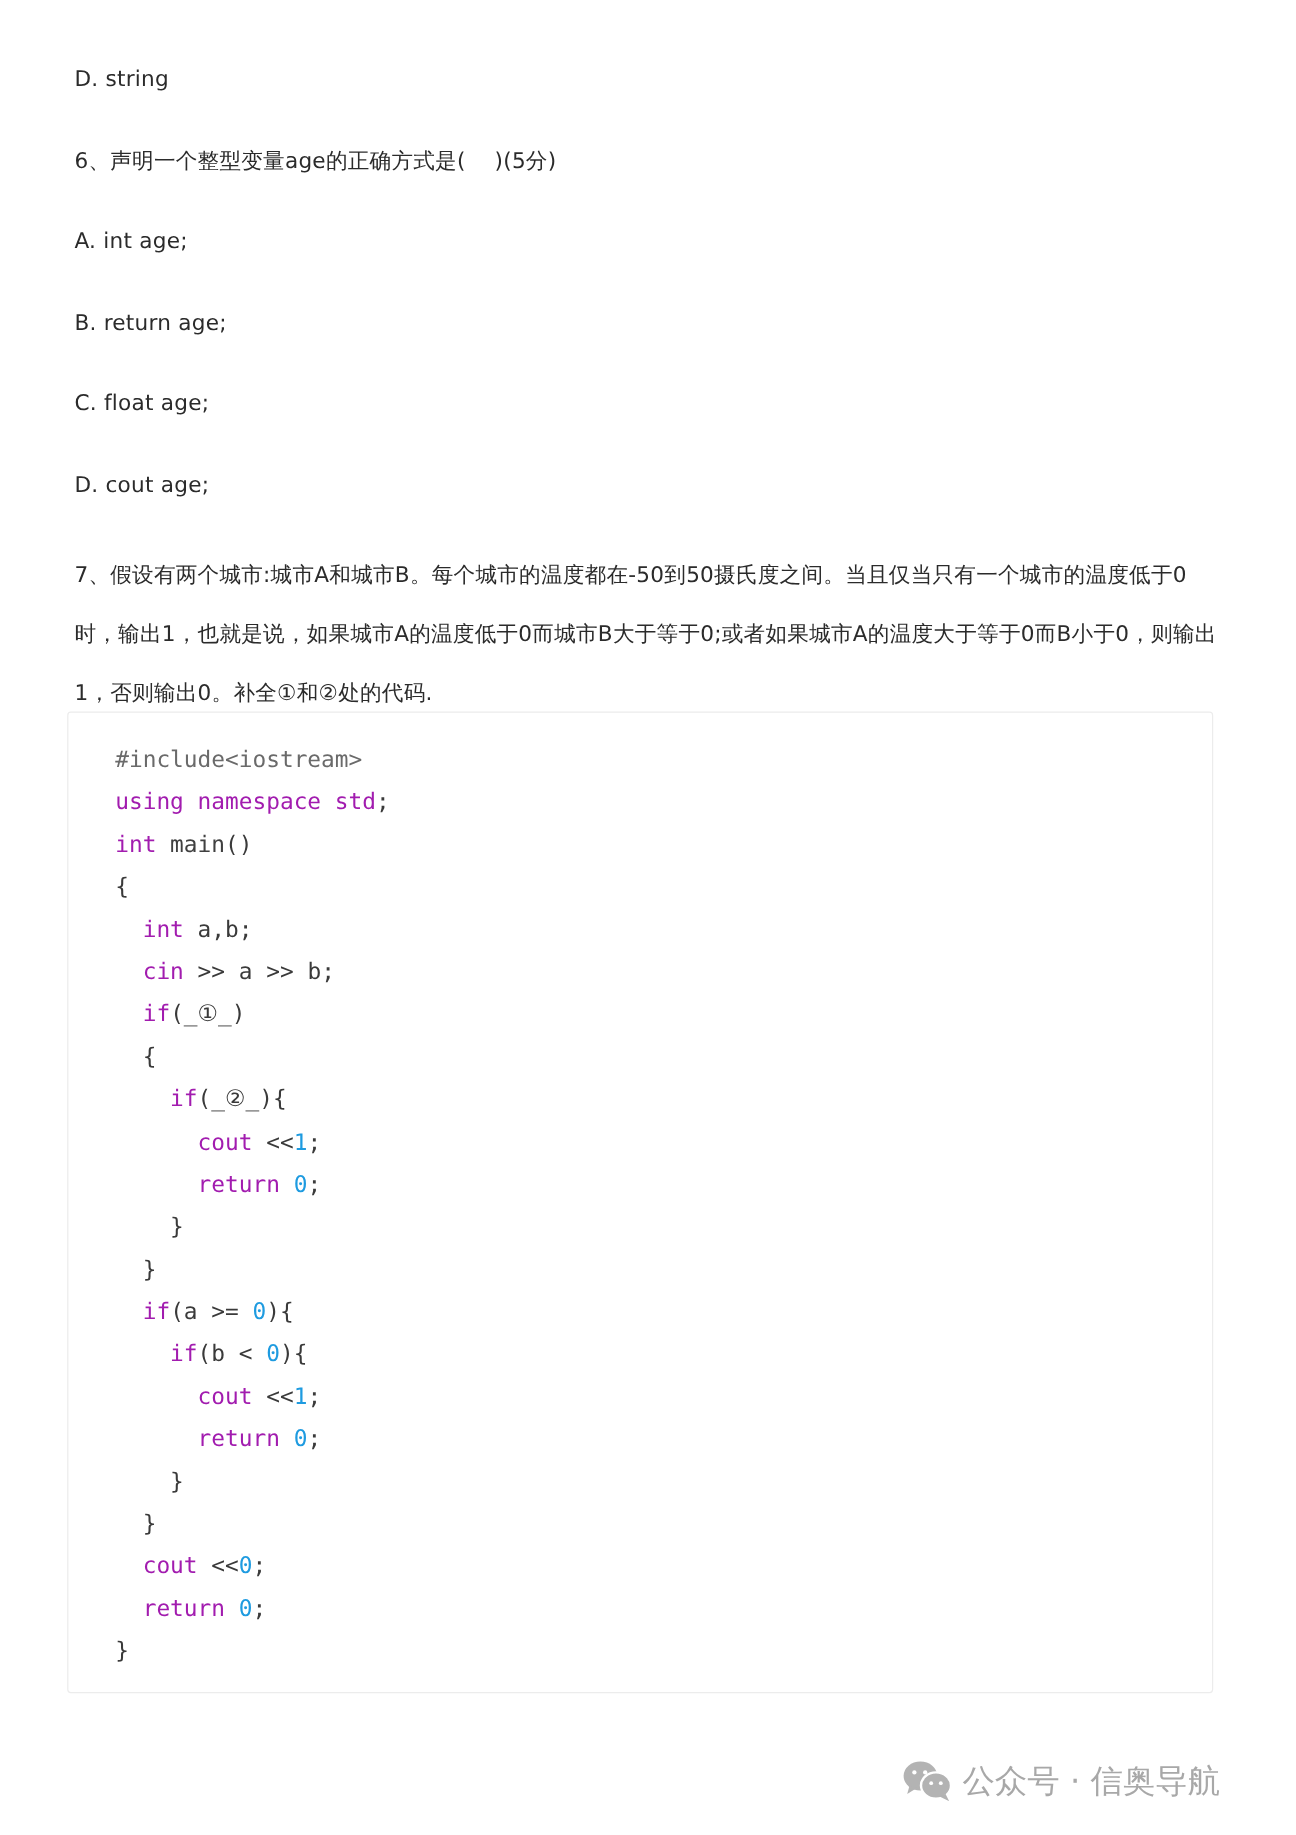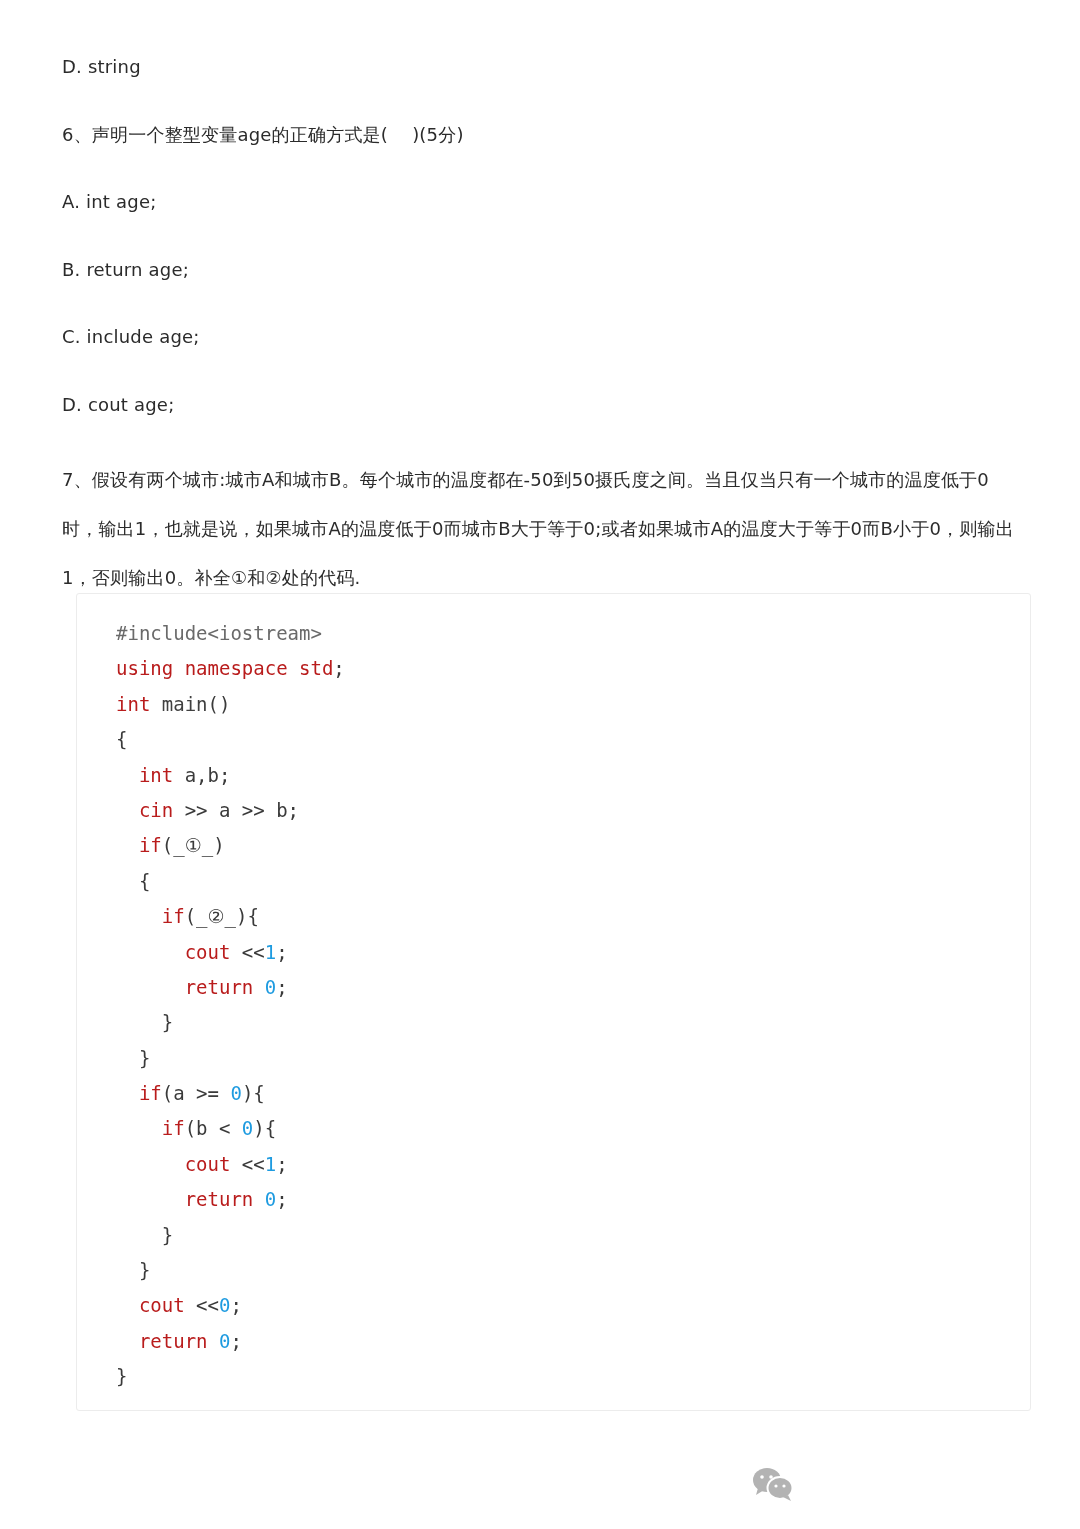--- a/index.html
+++ b/index.html
@@ -8,65 +8,66 @@
     font-family: "DejaVu Sans", "Liberation Sans", sans-serif;
     color: #333333;
   }
   .para {
     position: absolute; left: 62px; margin: 0;
     font-size: 18px; line-height: 34px; color: #2b2b2b;
     letter-spacing: 0.2px;
   }
   .q7 { width: 960px; line-height: 49px; }
   .codebox {
-    position: absolute; left: 76px; top: 593px;
+    position: absolute; left: 56px; top: 593px;
     width: 955px; height: 818px;
     border: 1px solid #ececec; border-radius: 3px;
     background: #ffffff; box-sizing: border-box;
   }
   .code {
     position: absolute; left: 39px; top: 22px;
     margin: 0; font-family: "DejaVu Sans Mono", "Liberation Mono", monospace;
     font-size: 19px; line-height: 35.4px; color: #333;
     white-space: pre;
   }
   .line { display: block; height: 35.4px; }
   .tok-meta { color: #6a6a6a; }
-  .tok-kw { color: #b91c1c; }
+  .tok-kw { color: #a21caf; }
   .tok-fn { color: #404040; }
   .tok-num { color: #1e9be0; }
   .tok-plain { color: #3a3a3a; }
   .footer {
     position: absolute; left: 752px; top: 1466px;
     display: flex; align-items: center; gap: 8px;
     font-size: 27px; color: #a8a8a8;
   }
   .wechat { width: 42px; height: 36px; }
 </style>
 </head>
 <body>
 
 <p class="para" style="top:50px">D. string</p>
 
 <p class="para" style="top:118px">6、声明一个整型变量age的正确方式是(　 )(5分)</p>
 <p class="para" style="top:185px">A. int age;</p>
 <p class="para" style="top:253px">B. return age;</p>
-<p class="para" style="top:320px">C. include age;</p>
+<p class="para" style="top:320px">C. float age;</p>
 <p class="para" style="top:388px">D. cout age;</p>
 
 <p class="para q7" style="top:455px">7、假设有两个城市:城市A和城市B。每个城市的温度都在-50到50摄氏度之间。当且仅当只有一个城市的温度低于0时，输出1，也就是说，如果城市A的温度低于0而城市B大于等于0;或者如果城市A的温度大于等于0而B小于0，则输出1，否则输出0。补全①和②处的代码.</p>
 
 <div class="codebox">
   <pre class="code" id="code-target"><span class="line"><span class="tok-meta">#include&lt;iostream&gt;</span></span><span class="line"><span class="tok-kw">using namespace std</span><span class="tok-plain">;</span></span><span class="line"><span class="tok-kw">int </span><span class="tok-fn">main</span><span class="tok-plain">()</span></span><span class="line"><span class="tok-plain">{</span></span><span class="line"><span class="tok-plain">  </span><span class="tok-kw">int</span><span class="tok-plain"> a,b;</span></span><span class="line"><span class="tok-plain">  </span><span class="tok-kw">cin</span><span class="tok-plain"> &gt;&gt; a &gt;&gt; b;</span></span><span class="line"><span class="tok-plain">  </span><span class="tok-kw">if</span><span class="tok-plain">(_①_)</span></span><span class="line"><span class="tok-plain">  {</span></span><span class="line"><span class="tok-plain">    </span><span class="tok-kw">if</span><span class="tok-plain">(_②_){</span></span><span class="line"><span class="tok-plain">      </span><span class="tok-kw">cout</span><span class="tok-plain"> &lt;&lt;</span><span class="tok-num">1</span><span class="tok-plain">;</span></span><span class="line"><span class="tok-plain">      </span><span class="tok-kw">return</span><span class="tok-plain"> </span><span class="tok-num">0</span><span class="tok-plain">;</span></span><span class="line"><span class="tok-plain">    }</span></span><span class="line"><span class="tok-plain">  }</span></span><span class="line"><span class="tok-plain">  </span><span class="tok-kw">if</span><span class="tok-plain">(a &gt;= </span><span class="tok-num">0</span><span class="tok-plain">){</span></span><span class="line"><span class="tok-plain">    </span><span class="tok-kw">if</span><span class="tok-plain">(b &lt; </span><span class="tok-num">0</span><span class="tok-plain">){</span></span><span class="line"><span class="tok-plain">      </span><span class="tok-kw">cout</span><span class="tok-plain"> &lt;&lt;</span><span class="tok-num">1</span><span class="tok-plain">;</span></span><span class="line"><span class="tok-plain">      </span><span class="tok-kw">return</span><span class="tok-plain"> </span><span class="tok-num">0</span><span class="tok-plain">;</span></span><span class="line"><span class="tok-plain">    }</span></span><span class="line"><span class="tok-plain">  }</span></span><span class="line"><span class="tok-plain">  </span><span class="tok-kw">cout</span><span class="tok-plain"> &lt;&lt;</span><span class="tok-num">0</span><span class="tok-plain">;</span></span><span class="line"><span class="tok-plain">  </span><span class="tok-kw">return</span><span class="tok-plain"> </span><span class="tok-num">0</span><span class="tok-plain">;</span></span><span class="line"><span class="tok-plain">}</span></span></pre>
 </div>
 
 <div class="footer">
   <svg class="wechat" viewBox="0 0 42 36">
     <ellipse cx="15" cy="14" rx="14" ry="12" fill="#b3b3b3"></ellipse>
     <path d="M6 22 L4 29 L12 24 Z" fill="#b3b3b3"></path>
     <ellipse cx="28" cy="22" rx="12.5" ry="11" fill="#b3b3b3" stroke="#ffffff" stroke-width="2"></ellipse>
     <path d="M36 29 L39 35 L31 31 Z" fill="#b3b3b3"></path>
     <circle cx="10" cy="11" r="1.8" fill="#fff"></circle>
     <circle cx="19" cy="11" r="1.8" fill="#fff"></circle>
     <circle cx="24" cy="20" r="1.6" fill="#fff"></circle>
     <circle cx="32" cy="20" r="1.6" fill="#fff"></circle>
   </svg>
+  <span>公众号 · 信奥导航</span>
 </div>
 
 </body></html>

